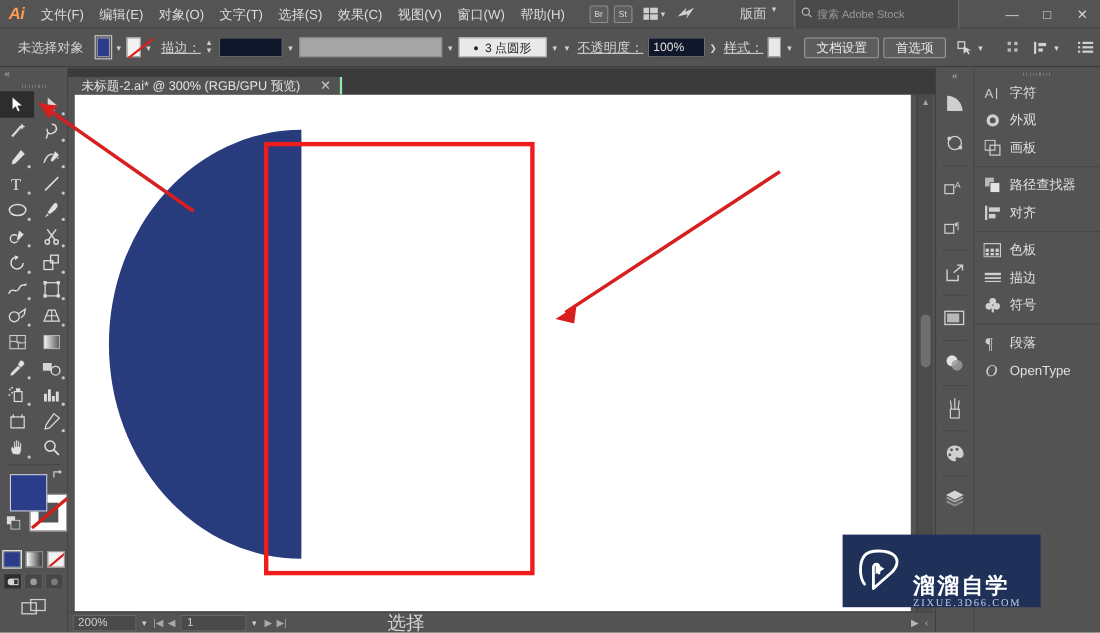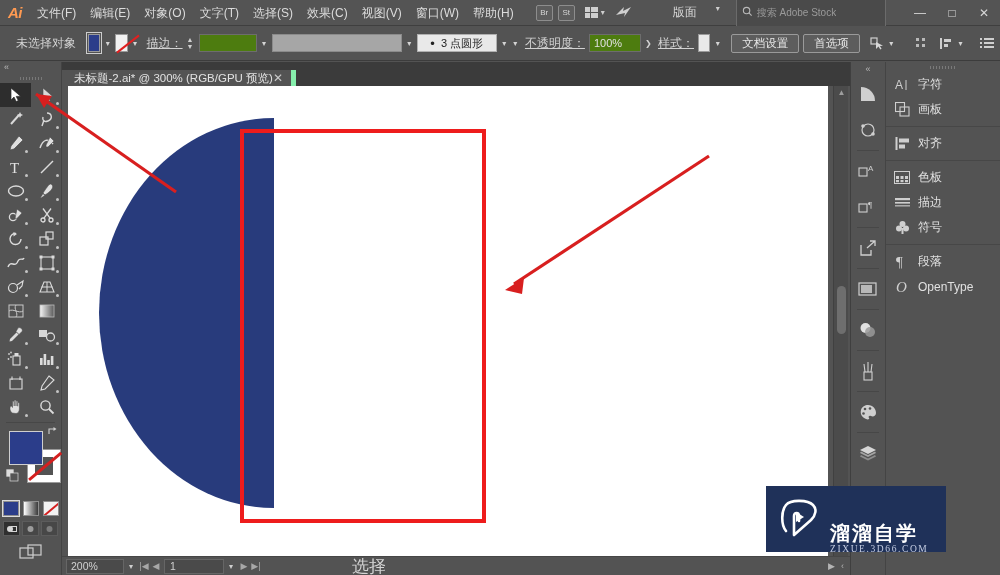--- a/index.html
+++ b/index.html
@@ -32,21 +32,21 @@
   .mini-btn {
     width:17px; height:16px; border:1px solid #8d8d8d; border-radius:2px;
     font-size:8px; display:flex; align-items:center; justify-content:center;
     color:#d6d6d6; margin-left:5px; background:#5d5d5d;
   }
   .grid-icon { margin-left:10px; display:flex; align-items:center; gap:3px; }
   .gi-box { display:grid; grid-template-columns:5px 7px; grid-template-rows:5px 5px; gap:1px; }
   .gi-box i { background:#cfcfcf; display:block; }
   .chev { font-size:8px; color:#cfcfcf; }
   .bird { margin-left:10px; color:#d0d0d0; font-size:14px; }
-  .layout-btn { margin-left:40px; display:flex; gap:19px; font-size:12px; }
+  .layout-btn { margin-left:40px; display:flex; gap:5px; font-size:12px; }
   .search-box {
     margin-left:16px; width:150px; height:17px; background:#4a4a4a;
     border:1px solid #6b6b6b; border-radius:2px; display:flex; align-items:center;
     padding:16px 5px; gap:4px;
   }
   .search-box .ph { font-size:10px; color:#9a9a9a; white-space:nowrap; overflow:hidden; }
   .wincontrols { margin-left:auto; display:flex; align-items:center; }
   .wc { width:32px; height:26px; display:flex; align-items:center; justify-content:center;
         color:#d6d6d6; font-size:12px; }
 
@@ -66,21 +66,21 @@
   }
   .none-swatch {
     width:22px; height:18px; background:#f2f2f2; border:1px solid #9a9a9a; position:relative;
   }
   .none-swatch:after{
     content:""; position:absolute; left:-2px; top:8px; width:28px; height:2px;
     background:#e02020; transform:rotate(-38deg);
   }
   .spinner { display:flex; flex-direction:column; width:10px; margin-right:1px; color:#cfcfcf; line-height:7px; font-size:7px;}
   .field {
-    height:18px; background:#4d7c0f; border:1px solid #6d6d6d; min-width:58px;
+    height:18px; background:#0f172a; border:1px solid #6d6d6d; min-width:58px;
     display:flex; align-items:center; padding:0 4px; font-size:11px; color:#e0e0e0;
   }
   .field.wide { min-width:130px; background:#a6a6a6; border-color:#8b8b8b; }
   .field.light { background:#e9e9e9; color:#222; border-color:#b0b0b0; justify-content:center; }
   .opt-btn {
     height:19px; padding:0 10px; border:1px solid #9a9a9a; border-radius:2px;
     background:#5d5d5d; color:#e6e6e6; font-size:11.5px; display:flex;
     align-items:center; justify-content:center; white-space:nowrap;
   }
   .opt-sep { width:8px; }
@@ -129,22 +129,22 @@
   .dm.sel { background:#2f2f2f; }
   .screenmode { display:flex; justify-content:center; margin-top:8px; color:#cfcfcf; }
 
   
   .tabstrip {
     position:absolute; left:62px; top:62px; width:788px; height:24px; background:#3b3b3b;
     display:flex; align-items:flex-end;
   }
   .doctab {
     height:16px; background:#535353; display:flex; align-items:center;
-    padding:0 8px 0 12px; gap:0; font-size:11.5px; color:#e2e2e2; white-space:nowrap;
-    border-right:5px solid #86efac;
+    padding:0 8px 0 12px; gap:18px; font-size:11.5px; color:#e2e2e2; white-space:nowrap;
+    border-right:2px solid #86efac;
   }
   .doctab .x { font-size:12px; color:#c9c9c9; }
 
   
   .canvaswrap {
     position:absolute; left:62px; top:86px; width:788px; height:470px;
     background:#535353; overflow:hidden;
   }
   .canvaspage {
     position:absolute; left:6px; top:0px; width:760px; height:470px;
@@ -725,29 +725,47 @@
         <svg width="14" height="14" viewBox="0 0 14 14">
             <text x="0" y="11" font-size="12" fill="#cfcfcf" font-family="Liberation Sans, sans-serif">A</text>
             <line x1="11" y1="2" x2="11" y2="12" stroke="#cfcfcf" stroke-width="1"></line>
           </svg>
       </span>
       <span>字符</span>
     </div>
     <div class="p-item">
       <span class="p-ic">
         <svg width="15" height="15" viewBox="0 0 15 15">
+            <circle cx="7.5" cy="7.5" r="5.6" fill="#cfcfcf"></circle>
+            <circle cx="7.5" cy="7.5" r="2.6" fill="#535353"></circle>
+          </svg>
+      </span>
+      <span>外观</span>
+    </div>
+    <div class="p-item">
+      <span class="p-ic">
+        <svg width="15" height="15" viewBox="0 0 15 15">
             <rect x="0.5" y="0.5" width="9" height="9" fill="none" stroke="#cfcfcf" stroke-width="1.1"></rect>
             <rect x="5" y="5" width="9" height="9" fill="none" stroke="#cfcfcf" stroke-width="1.1"></rect>
           </svg>
       </span>
       <span>画板</span>
     </div>
 
     <div class="p-div"></div>
 
+    <div class="p-item">
+      <span class="p-ic">
+        <svg width="15" height="15" viewBox="0 0 15 15">
+            <rect x="0.5" y="0.5" width="8" height="8" fill="#b9b9b9"></rect>
+            <rect x="5" y="5" width="9" height="9" fill="#e3e3e3" stroke="#535353" stroke-width="0.8"></rect>
+          </svg>
+      </span>
+      <span>路径查找器</span>
+    </div>
     <div class="p-item">
       <span class="p-ic">
         <svg width="15" height="15" viewBox="0 0 15 15">
             <rect x="0.5" y="1" width="2" height="13" fill="#cfcfcf"></rect>
             <rect x="4" y="2.5" width="10" height="4" fill="#cfcfcf"></rect>
             <rect x="4" y="8.5" width="6" height="4" fill="#cfcfcf"></rect>
           </svg>
       </span>
       <span>对齐</span>
     </div>

